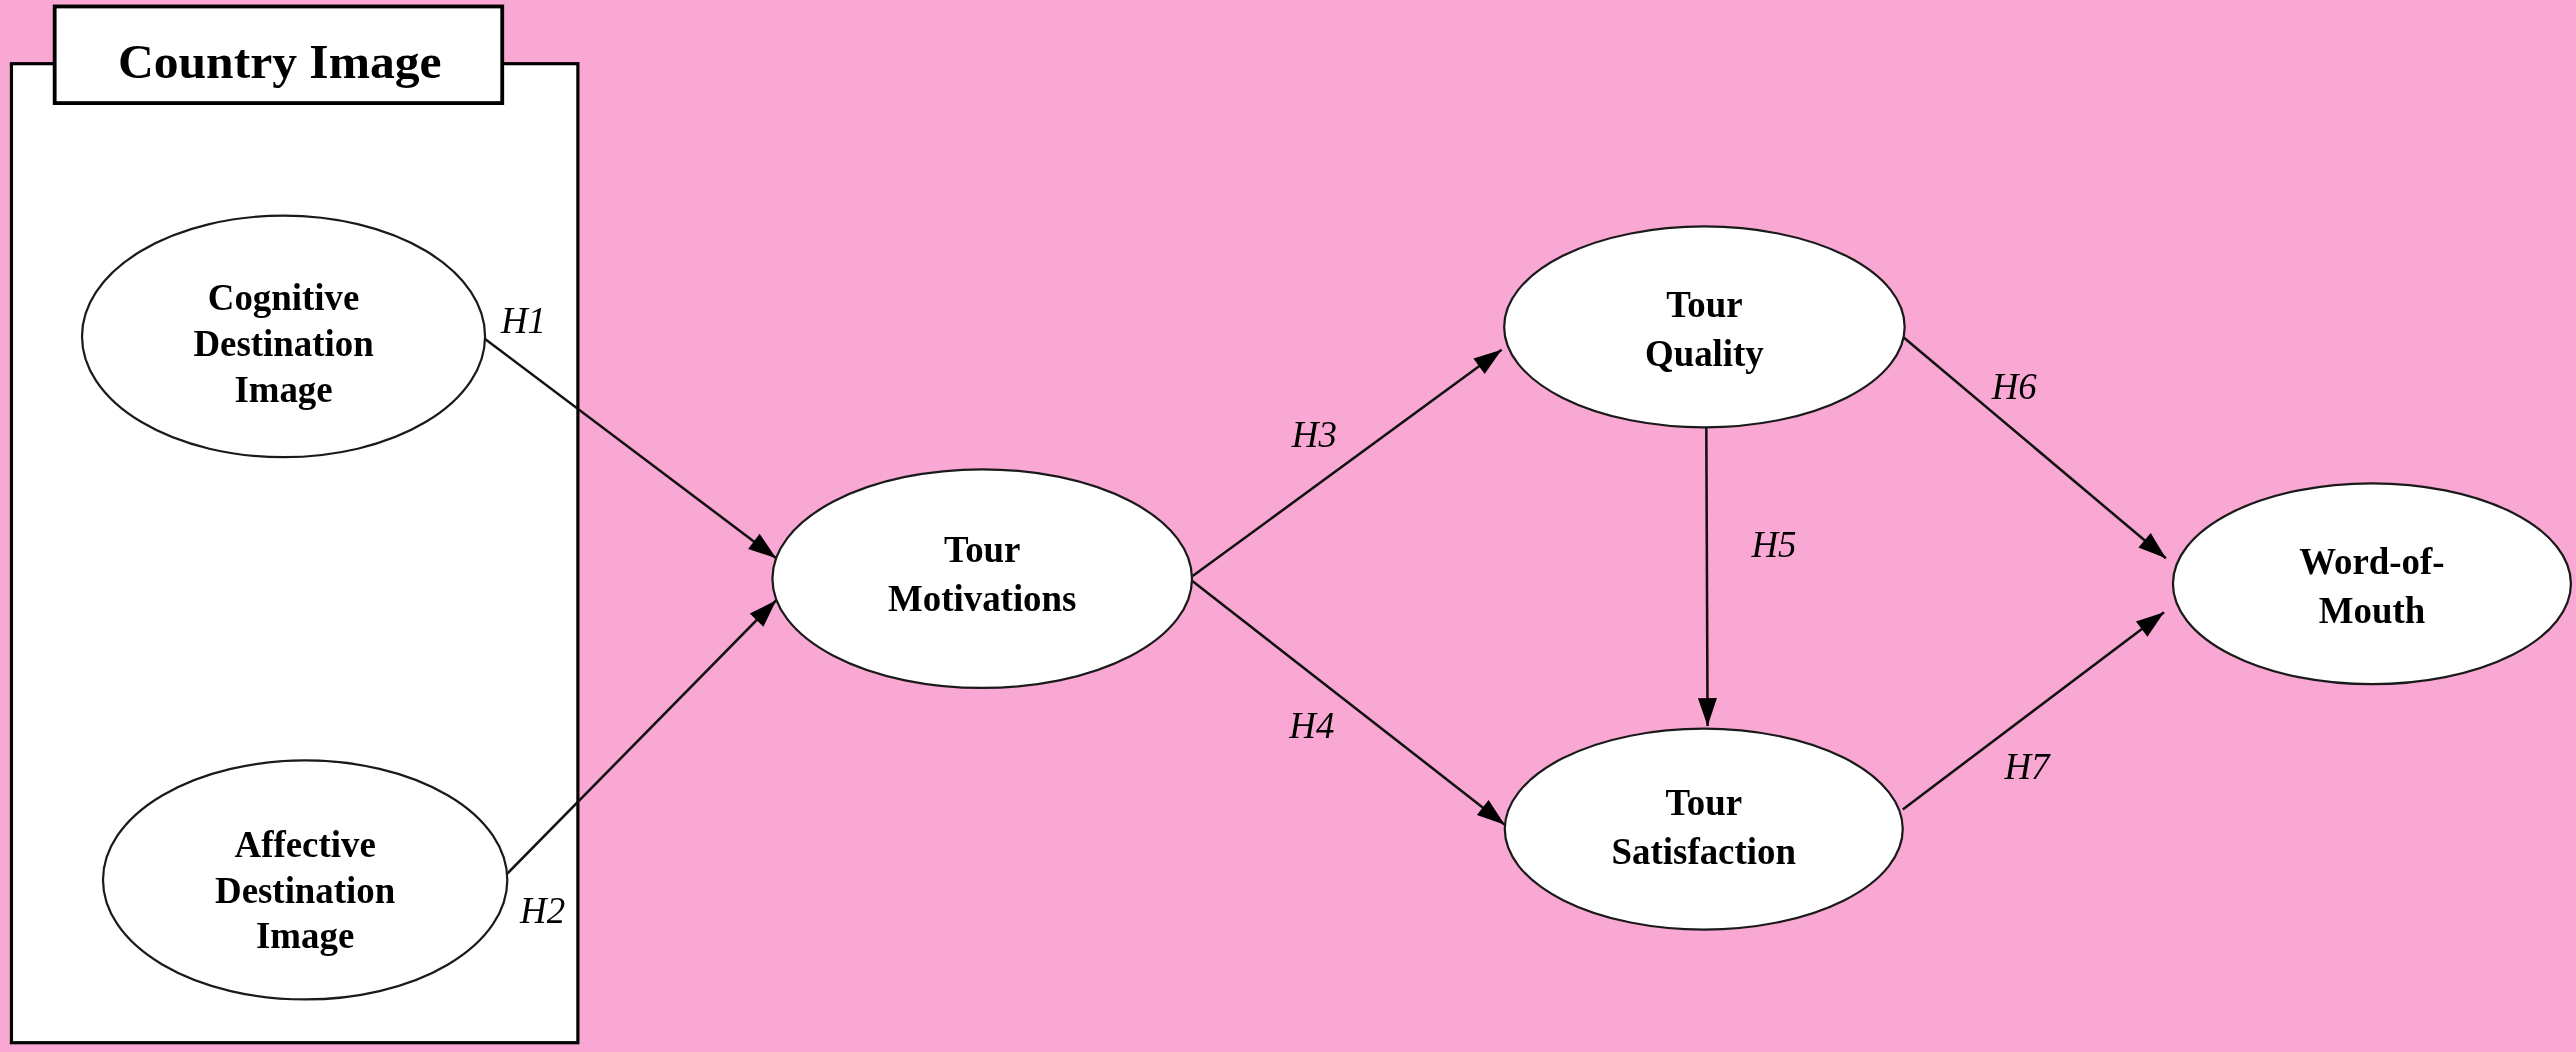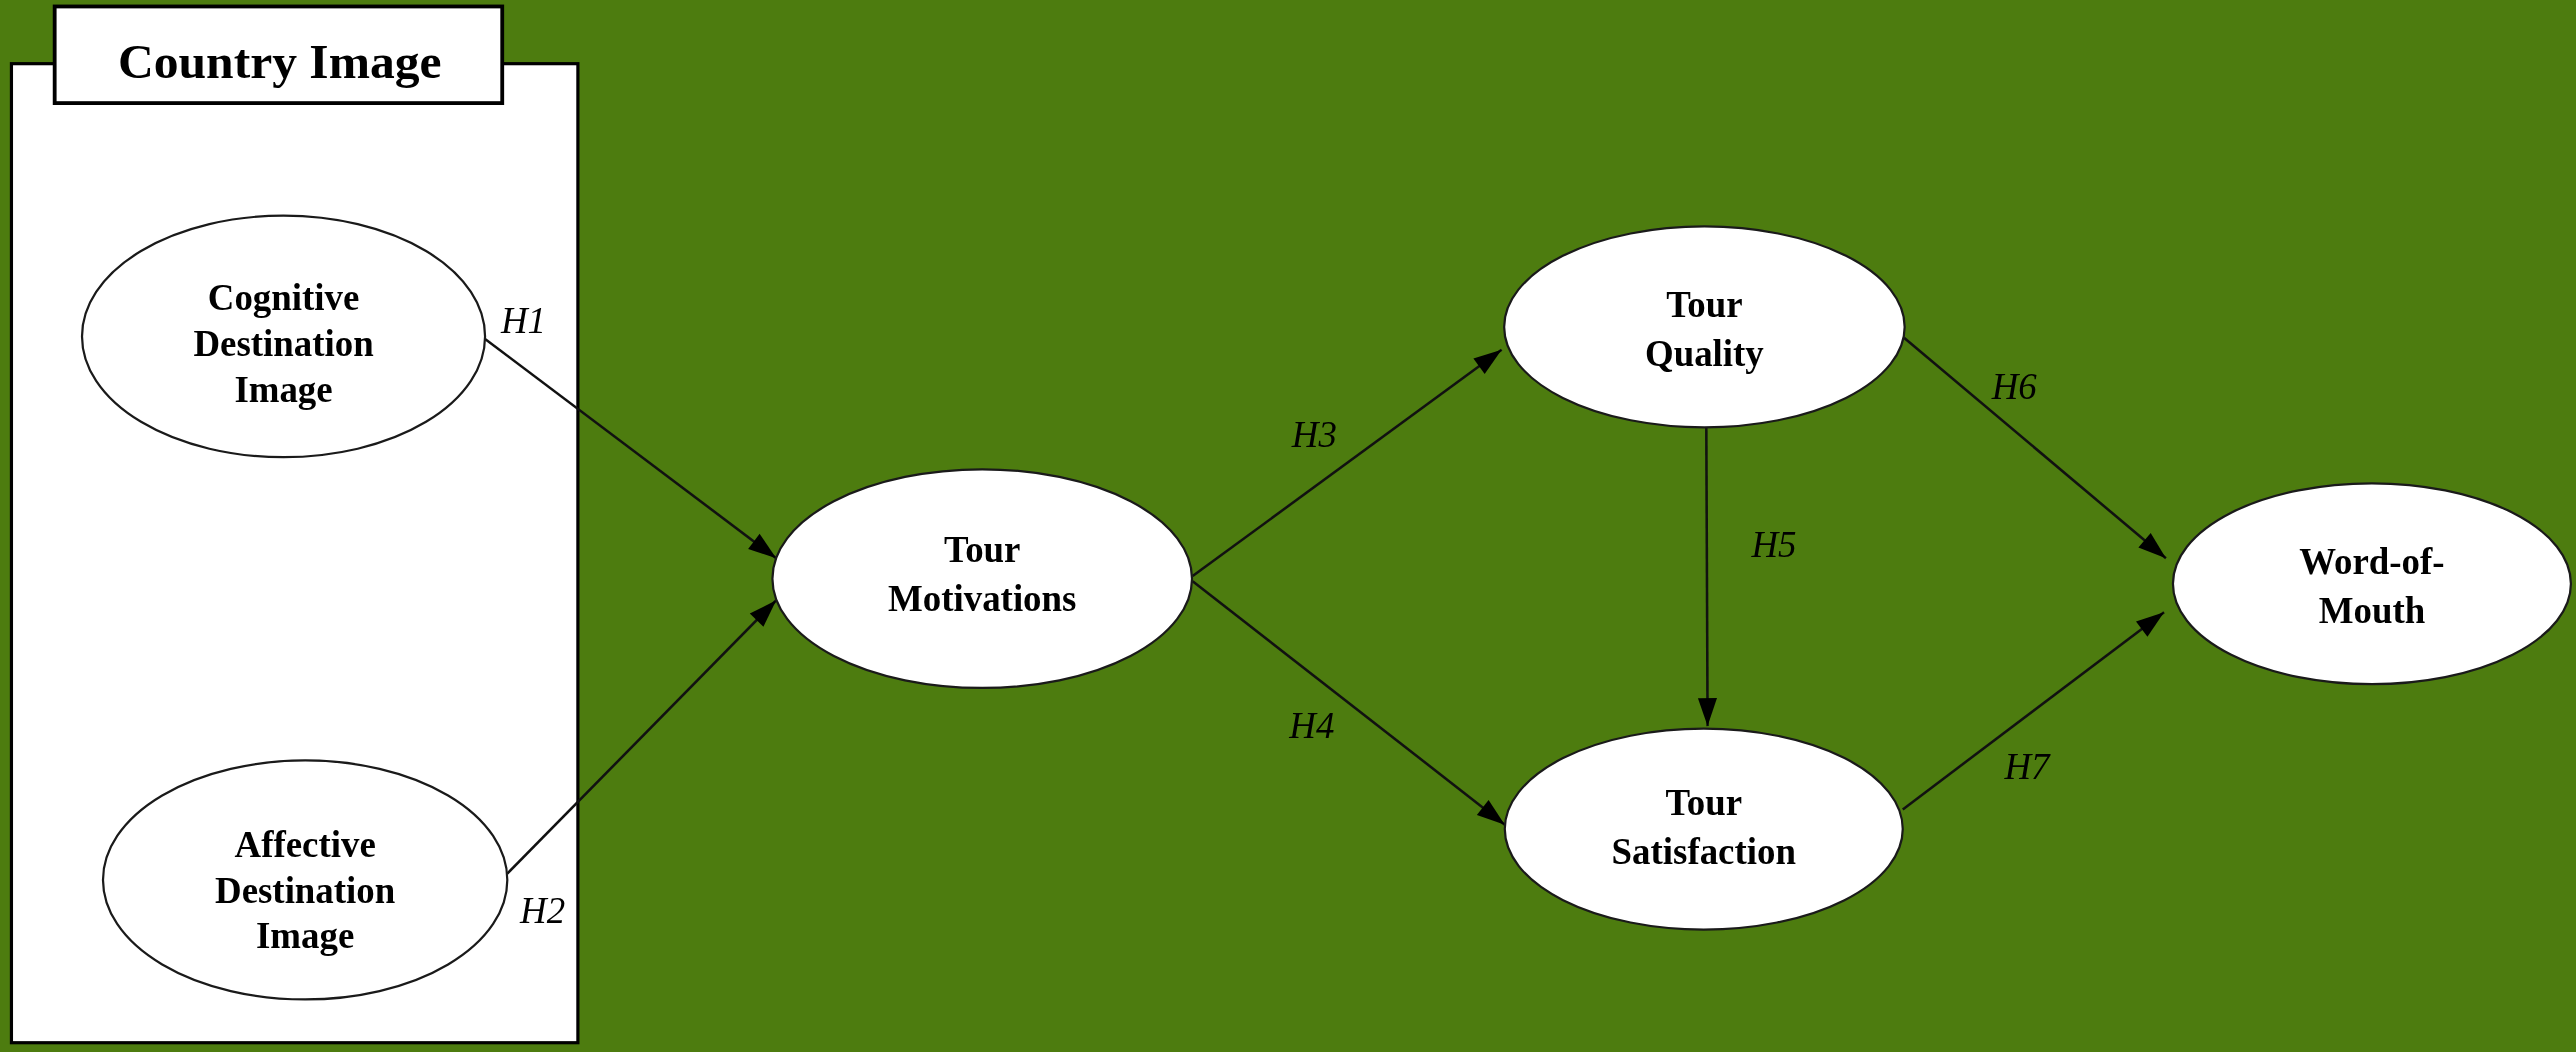--- a/index.html
+++ b/index.html
@@ -4,21 +4,21 @@
 <style>
   html, body {
     margin: 0;
     padding: 0;
     background: #ffffff;
   }
   .canvas {
     position: relative;
     width: 2576px;
     height: 1053px;
-    background: #4d7c0f;
+    background: #f9a8d4;
     overflow: hidden;
   }
   svg#diagram {
     display: block;
     width: 2576px;
     height: 1053px;
     font-family: "Liberation Serif", "DejaVu Serif", serif;
   }
   .box {
     fill: #ffffff;

